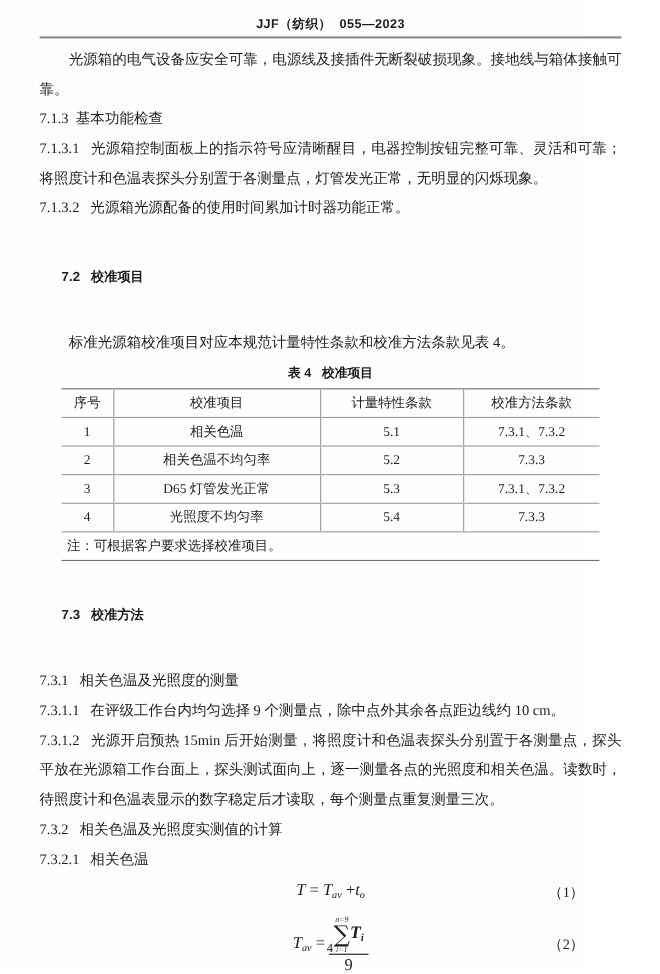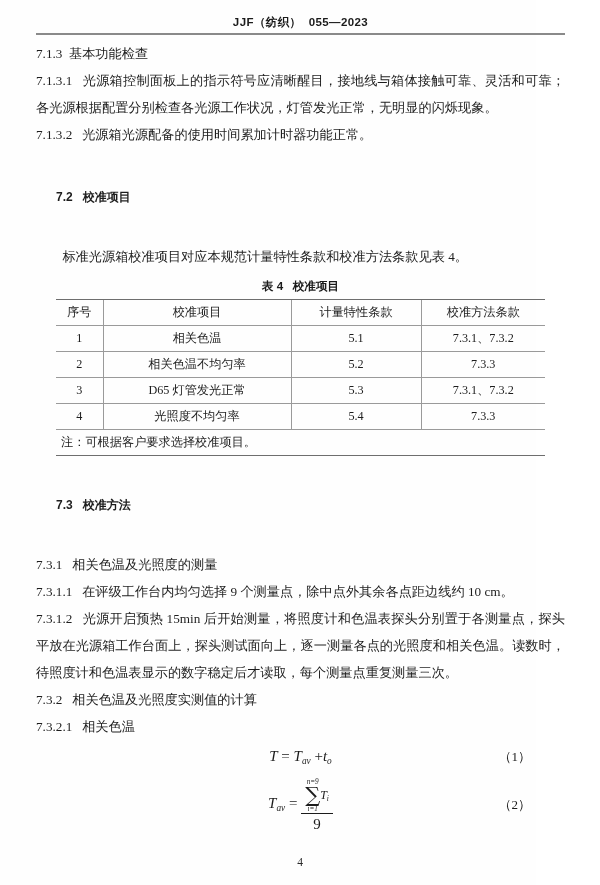--- a/index.html
+++ b/index.html
@@ -195,23 +195,24 @@
     display: block;
     font-size: 21px;
     line-height: 19px;
     font-style: normal;
     font-family: "DejaVu Serif", serif;
   }
   .sum-arg {
     display: inline-block;
     vertical-align: middle;
     font-style: italic;
-    font-size: 12px;
+    font-size: 16px;
     position: relative;
     top: 1px;
+    font-weight: bold;
   }
   
   .page-number {
     position: absolute;
     left: 0;
     top: 856px;
     width: 600px;
     text-align: center;
     font-size: 11.5px;
     color: #2a2a2a;
@@ -223,27 +224,28 @@
 
 <div class="page">
 
   <div class="header">
     <span class="header-text">JJF（纺织）  055—2023</span>
   </div>
   <div class="header-rule"></div>
 
   <div class="content">
 
+    <p class="para-indent">光源箱的电气设备应安全可靠，电源线及接插件无断裂破损现象。接地线与箱体接触可靠。</p>
 
     <p class="clause sub-head">
       <span class="clause-num">7.1.3</span><span>&nbsp;&nbsp;</span><span>基本功能检查</span>
     </p>
 
     <p class="clause">
-      <span class="clause-num">7.1.3.1</span><span>&nbsp;&nbsp;&nbsp;</span><span>光源箱控制面板上的指示符号应清晰醒目，接地线与箱体接触可靠、灵活和可靠；各光源根据配置分别检查各光源工作状况，灯管发光正常，无明显的闪烁现象。</span>
+      <span class="clause-num">7.1.3.1</span><span>&nbsp;&nbsp;&nbsp;</span><span>光源箱控制面板上的指示符号应清晰醒目，电器控制按钮完整可靠、灵活和可靠；将照度计和色温表探头分别置于各测量点，灯管发光正常，无明显的闪烁现象。</span>
     </p>
 
     <p class="clause">
       <span class="clause-num">7.1.3.2</span><span>&nbsp;&nbsp;&nbsp;</span><span>光源箱光源配备的使用时间累加计时器功能正常。</span>
     </p>
 
     <p class="h2">
       <span>7.2</span><span>&nbsp;&nbsp;&nbsp;</span><span>校准项目</span>
     </p>
     <p class="para-indent">标准光源箱校准项目对应本规范计量特性条款和校准方法条款见表 4。</p>

